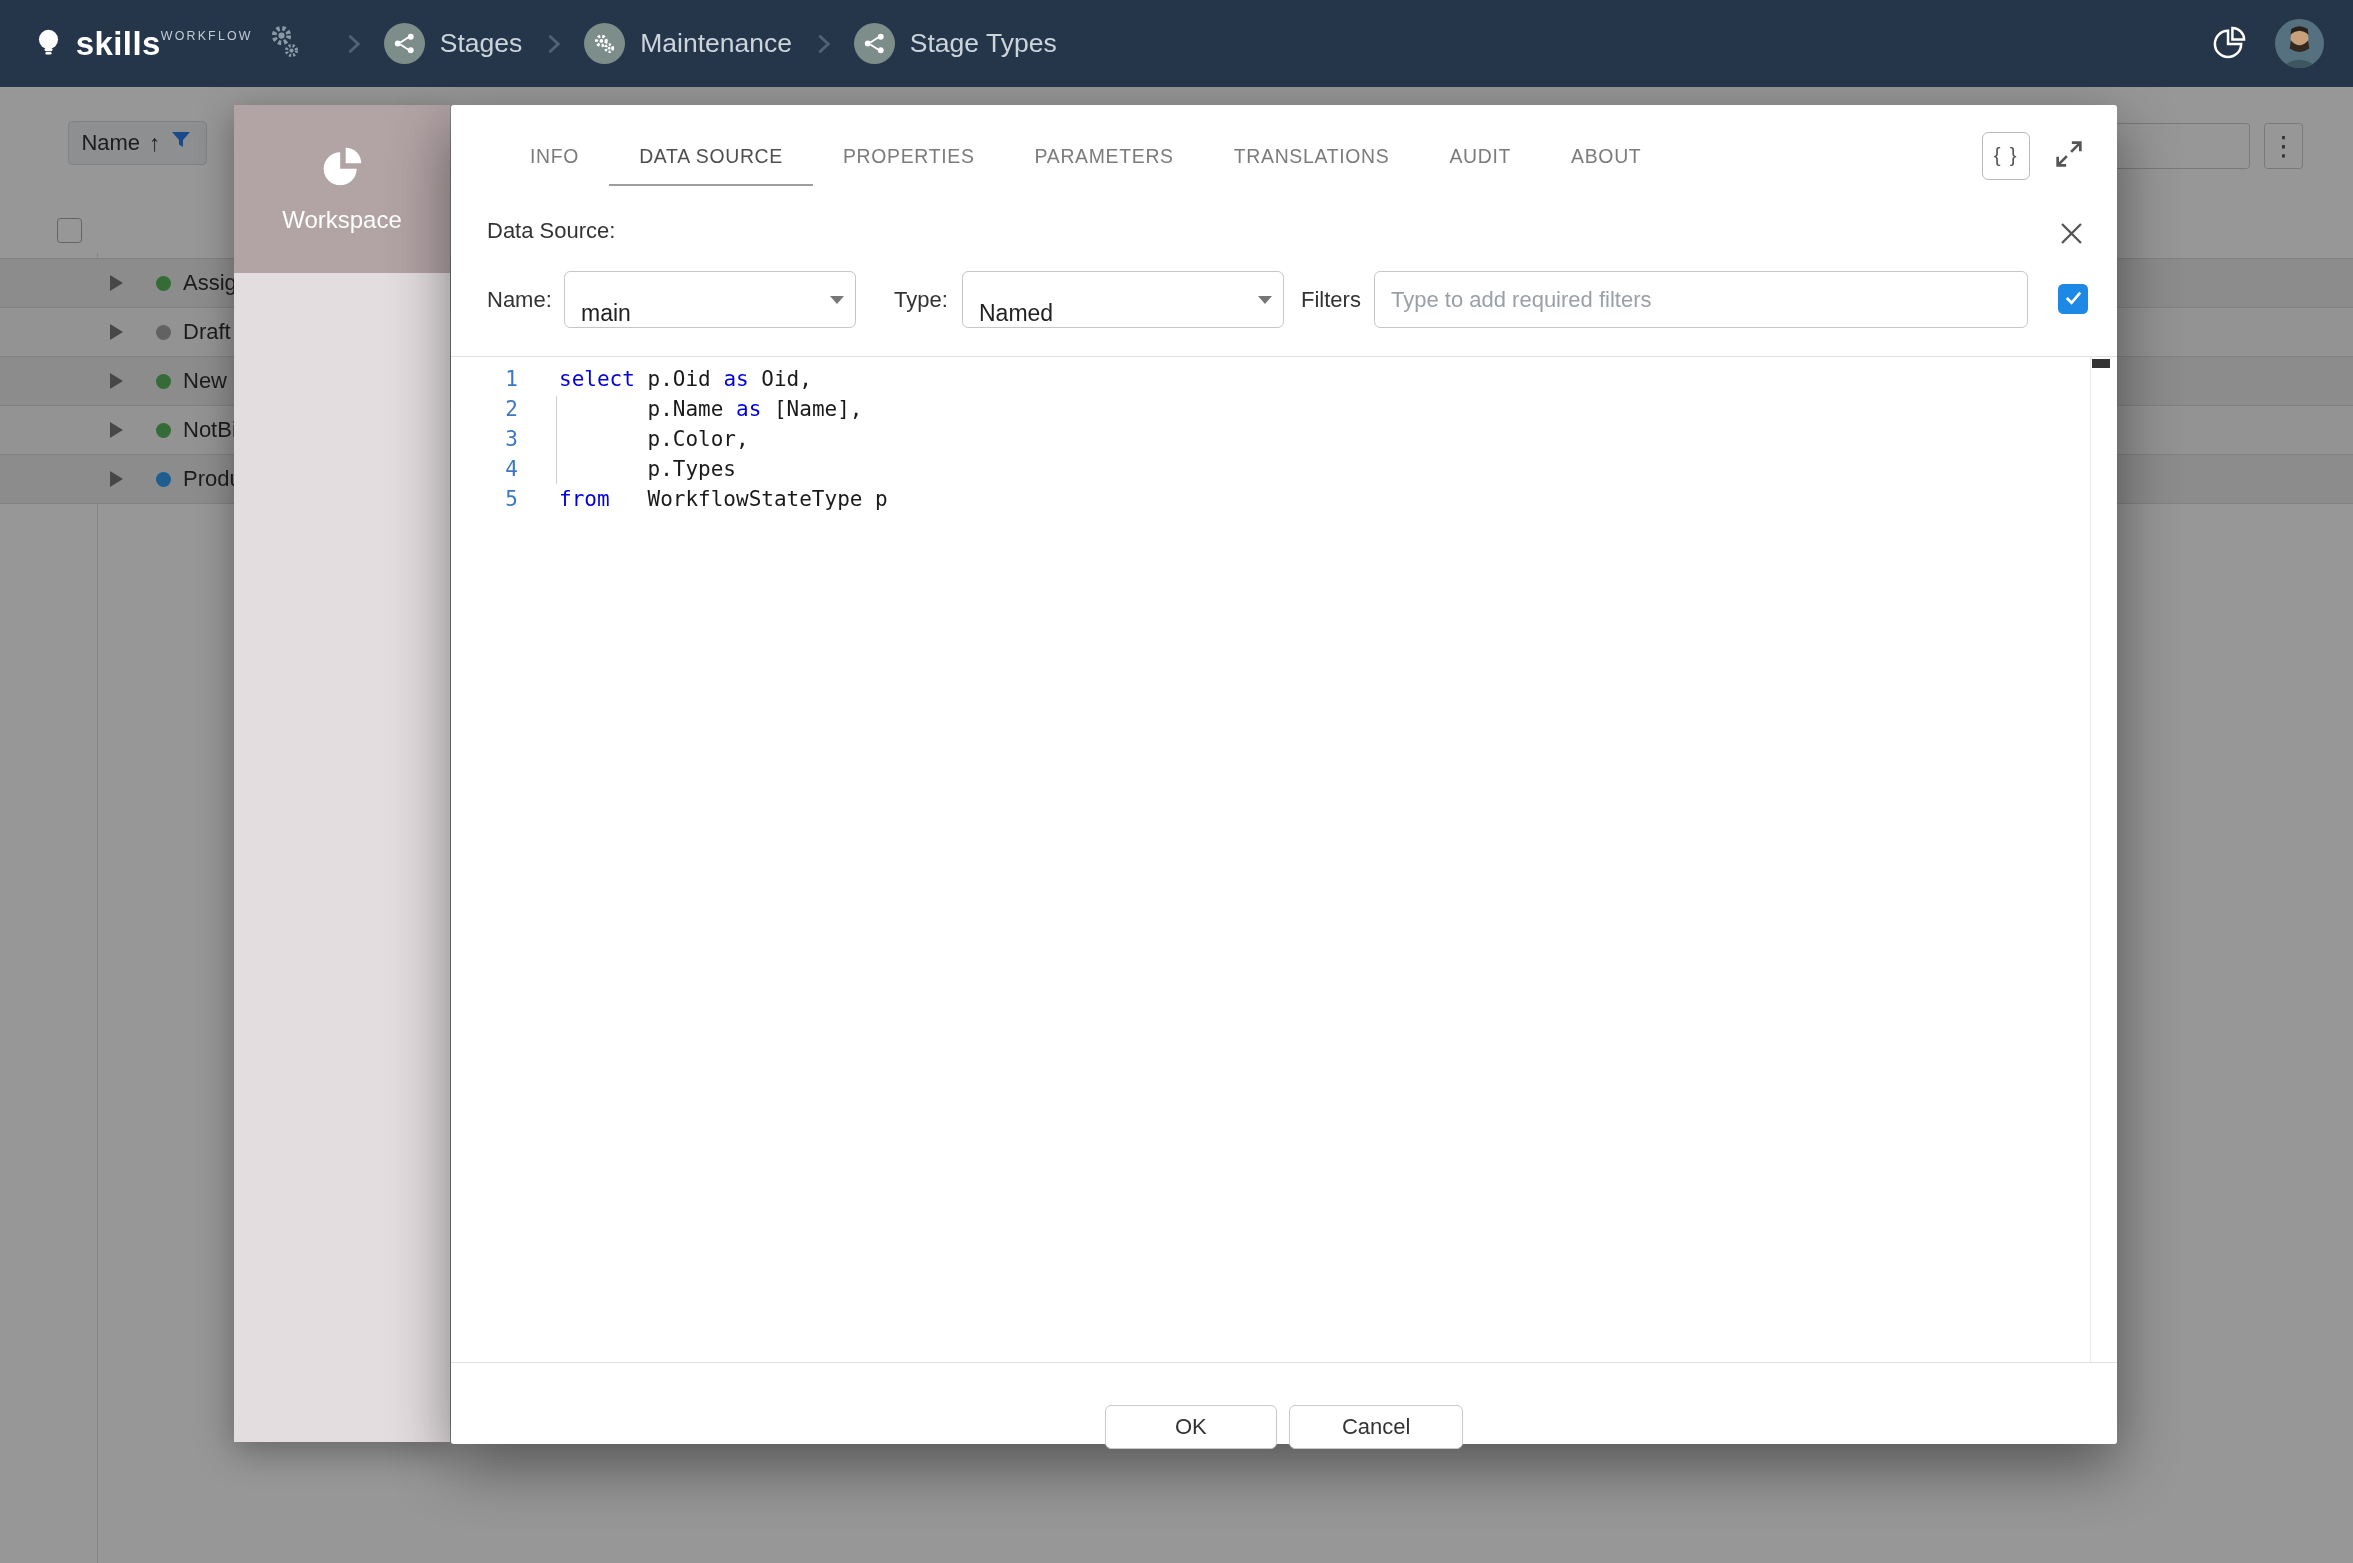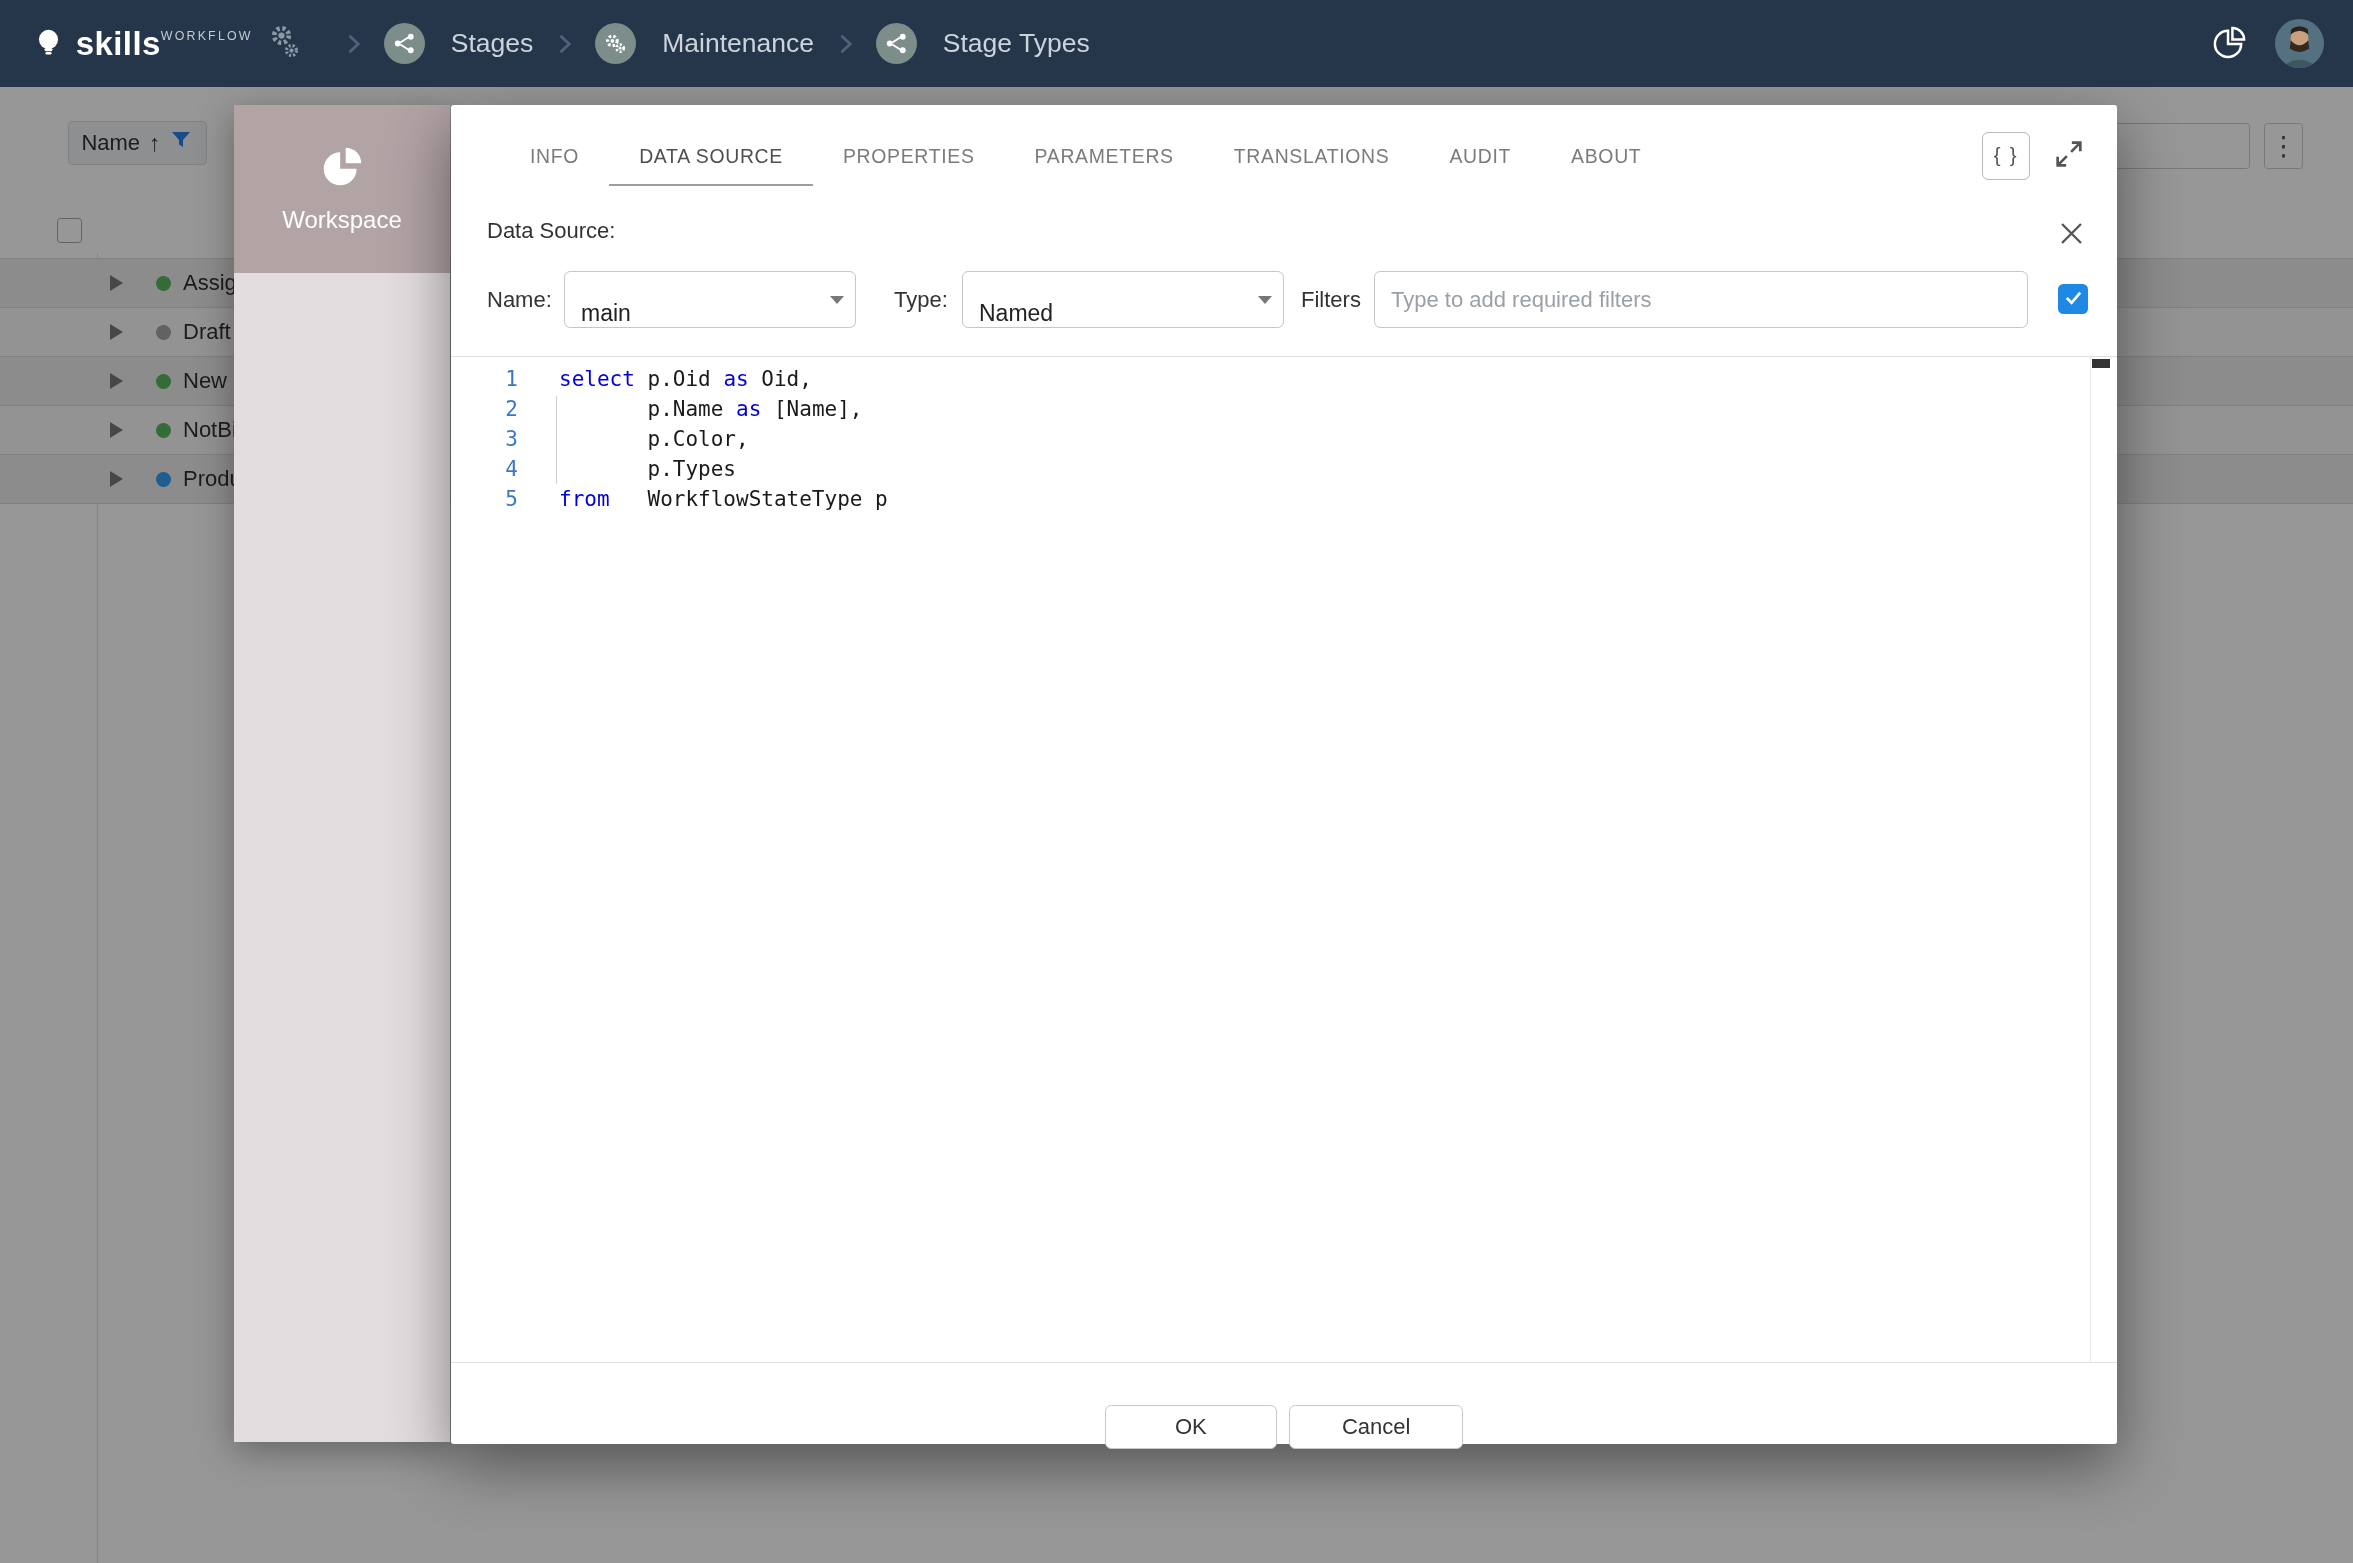--- a/index.html
+++ b/index.html
@@ -11,21 +11,21 @@
   
   .navbar{position:absolute;top:0;left:0;right:0;height:87px;background:#26364a;
     display:flex;align-items:center;padding:0 30px;box-sizing:border-box;z-index:40;}
   .logo{display:flex;align-items:center;gap:8.8px;}
   .logo-text{display:flex;flex-direction:row;line-height:1;}
   .logo-title{font-size:33px;font-weight:bold;color:#fff;letter-spacing:0.4px;}
   .logo-subtitle{font-size:12.4px;color:#c3ccd4;letter-spacing:2.2px;margin-top:2.7px;}
   .logo-gears{position:relative;width:39px;height:49px;margin-left:1.8px;}
   .logo-gears svg{position:absolute;}
   .crumbs{display:flex;align-items:center;gap:12.4px;margin-left:32px;}
-  .crumb{display:flex;align-items:center;gap:26px;cursor:pointer;justify-content:center;}
+  .crumb{display:flex;align-items:center;gap:15px;cursor:pointer;justify-content:center;}
   .crumb-icon{width:41px;height:41px;border-radius:50%;background:#7d8d89;
     display:flex;align-items:center;justify-content:center;flex:none;}
   .crumb-label{font-size:26.5px;color:#ccd4db;}
   .chev{display:flex;align-items:center;margin:0 5.3px;}
   .nav-right{margin-left:auto;display:flex;align-items:center;gap:28px;}
   .avatar{width:49px;height:49px;border-radius:50%;overflow:hidden;flex:none;cursor:pointer;}
 
   
   .bg-content{position:absolute;top:87px;left:0;right:0;bottom:0;background:#fff;z-index:0;}
   .sort-chip{position:absolute;left:68px;top:34px;height:42px;display:inline-flex;align-items:center;

